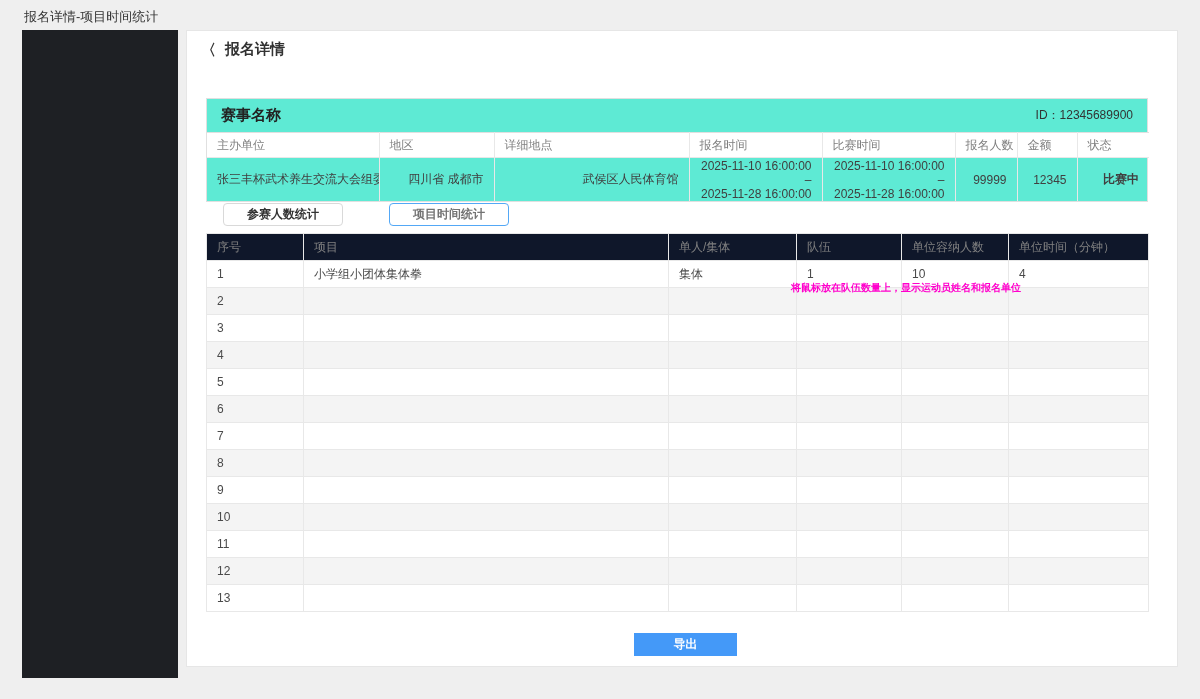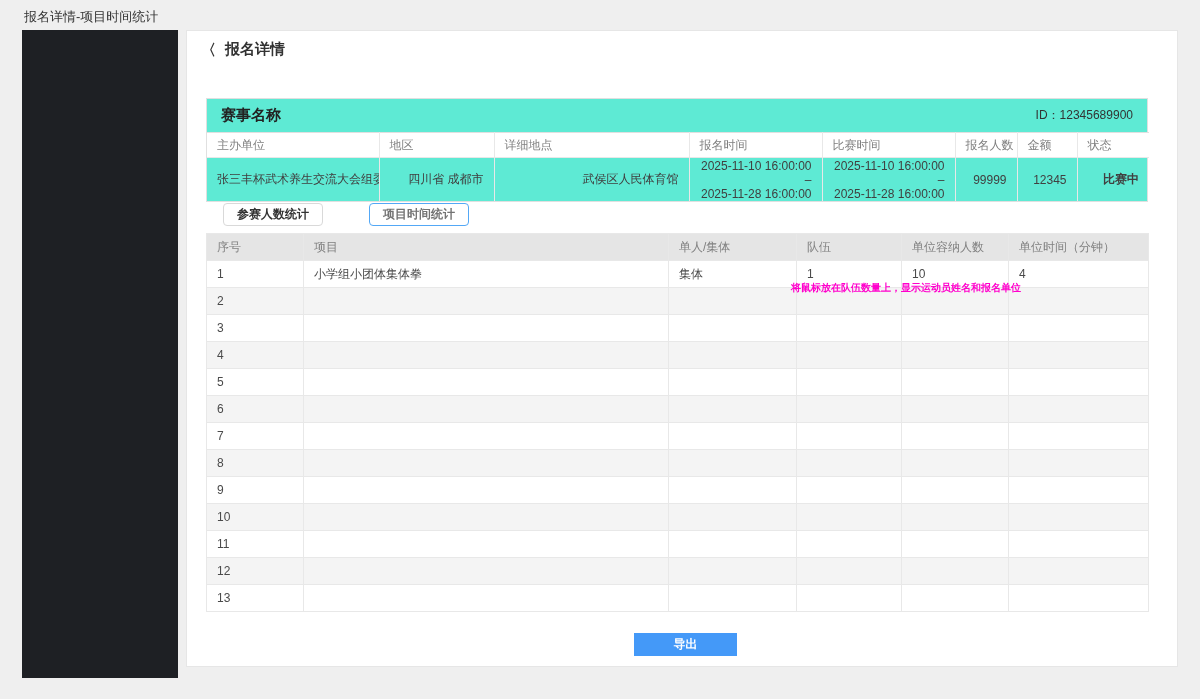--- a/index.html
+++ b/index.html
@@ -60,29 +60,29 @@
   .info-table tr > *:last-child { border-right: none; }
   .info-table tr:first-child > * { border-top-color: #e0e0e0; }
   .info-table tr:last-child > * { border-bottom: none; text-align: right; }
   .status-green { color: #3dba6d; font-weight: 700; }
 
   .ic0{width:172px}.ic1{width:115px}.ic2{width:195px}.ic3{width:133px}
   .ic4{width:133px}.ic5{width:62px}.ic6{width:60px}.ic7{width:72px}
 
   .tabs { position: absolute; left: 36px; top: 172px; display: flex; gap: 16px; }
   .tab-btn {
-    height: 23px; padding: 0 13px; font-size: 12px; font-weight: 700;
+    height: 23px; padding: 0 23px; font-size: 12px; font-weight: 700;
     background: #fff; border: 1px solid #d9d9d9; border-radius: 4px;
     color: #333; cursor: pointer; line-height: 21px;
     font-family: "Liberation Sans", "DejaVu Sans", sans-serif;
   }
   .tab-btn.active { border-color: #53a8f6; color: #737373; margin-left: 30px; }
 
   .project-table-wrap { position: absolute; left: 19px; top: 202px; }
-  .project-table th { height: 27px; color: #808080; background: #e5e5e5; }
+  .project-table th { height: 27px; color: #808080; background: #0f172a; }
   .project-table td { height: 27px; color: #4a4a4a; }
   .project-table tr.stripe td { background: #f4f4f4; }
   .pc0{width:97px}.pc1{width:365px}.pc2{width:128px}.pc3{width:105px}
   .pc4{width:107px}.pc5{width:140px}
 
   .annotation {
     position: absolute; left: 604px; top: 250px;
     font-size: 10px; font-weight: 700; color: #ff00cc;
     white-space: nowrap; pointer-events: none;
   }

